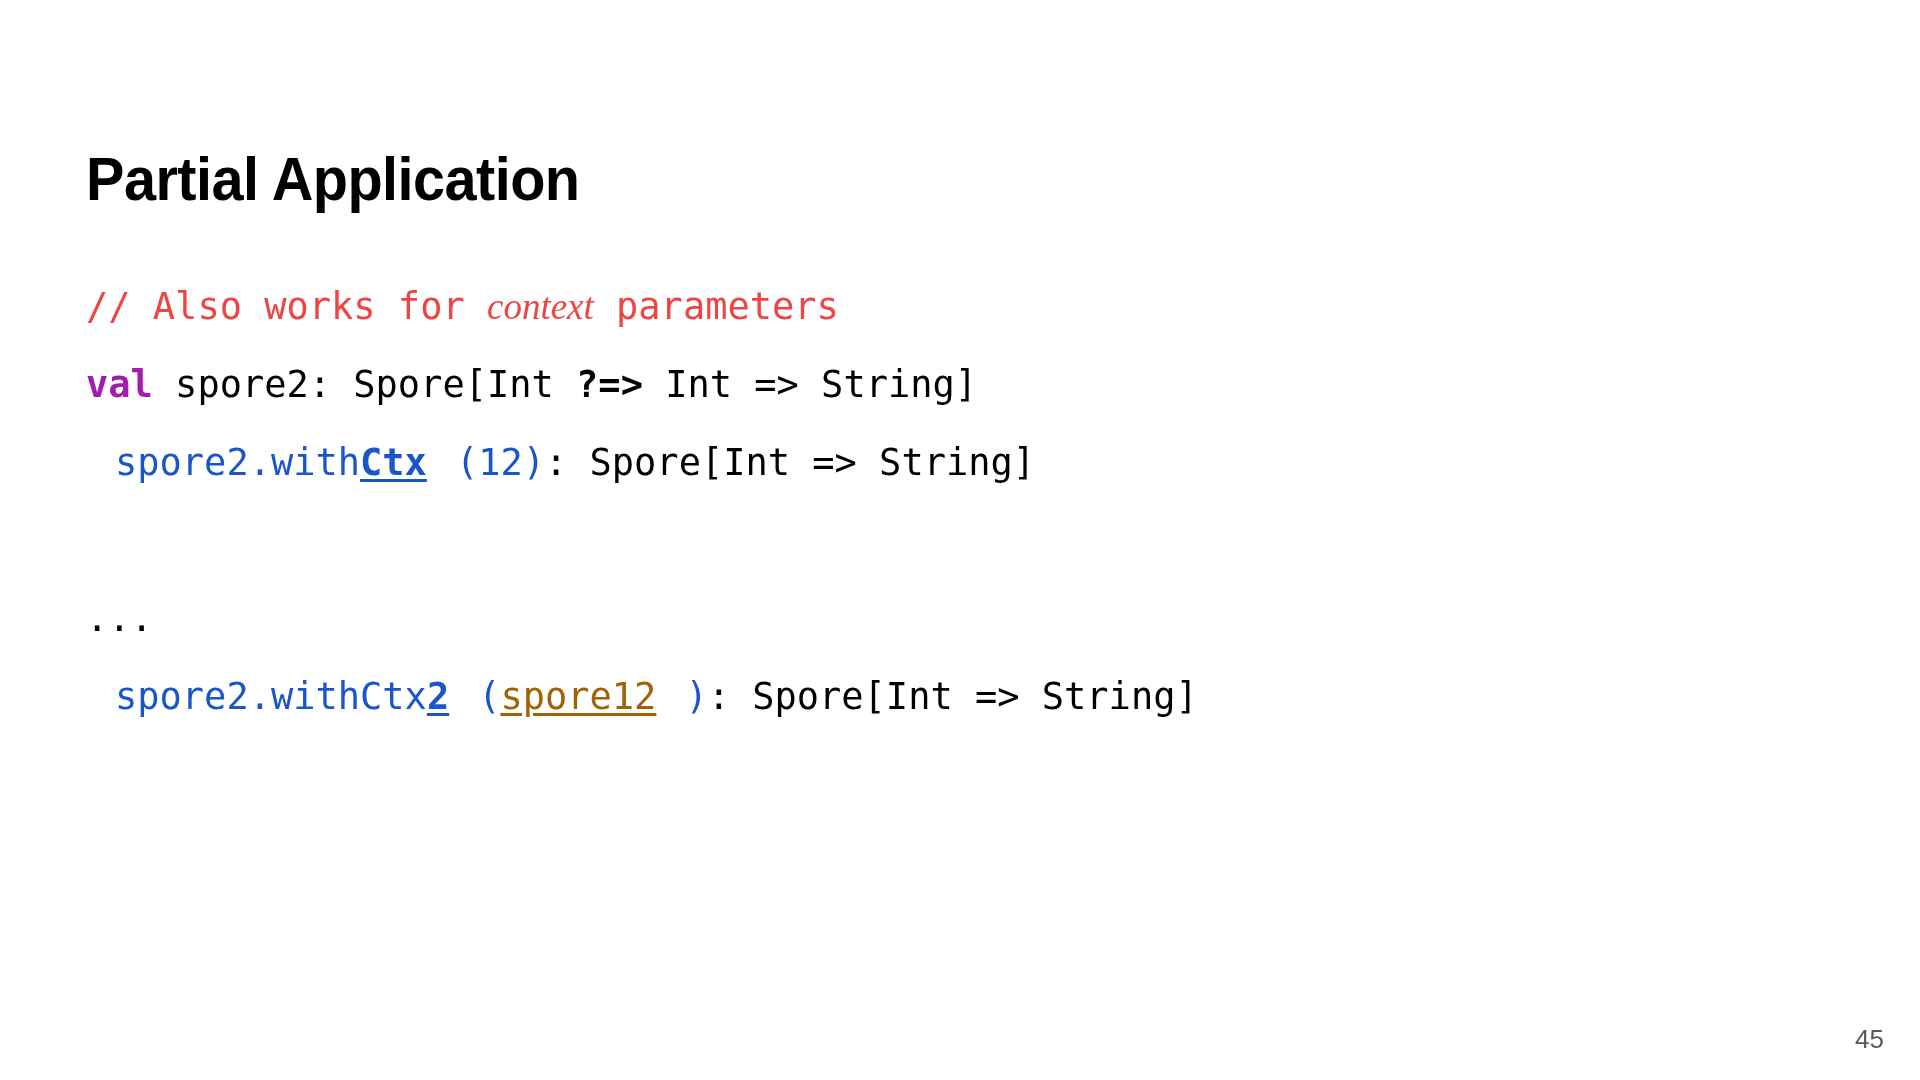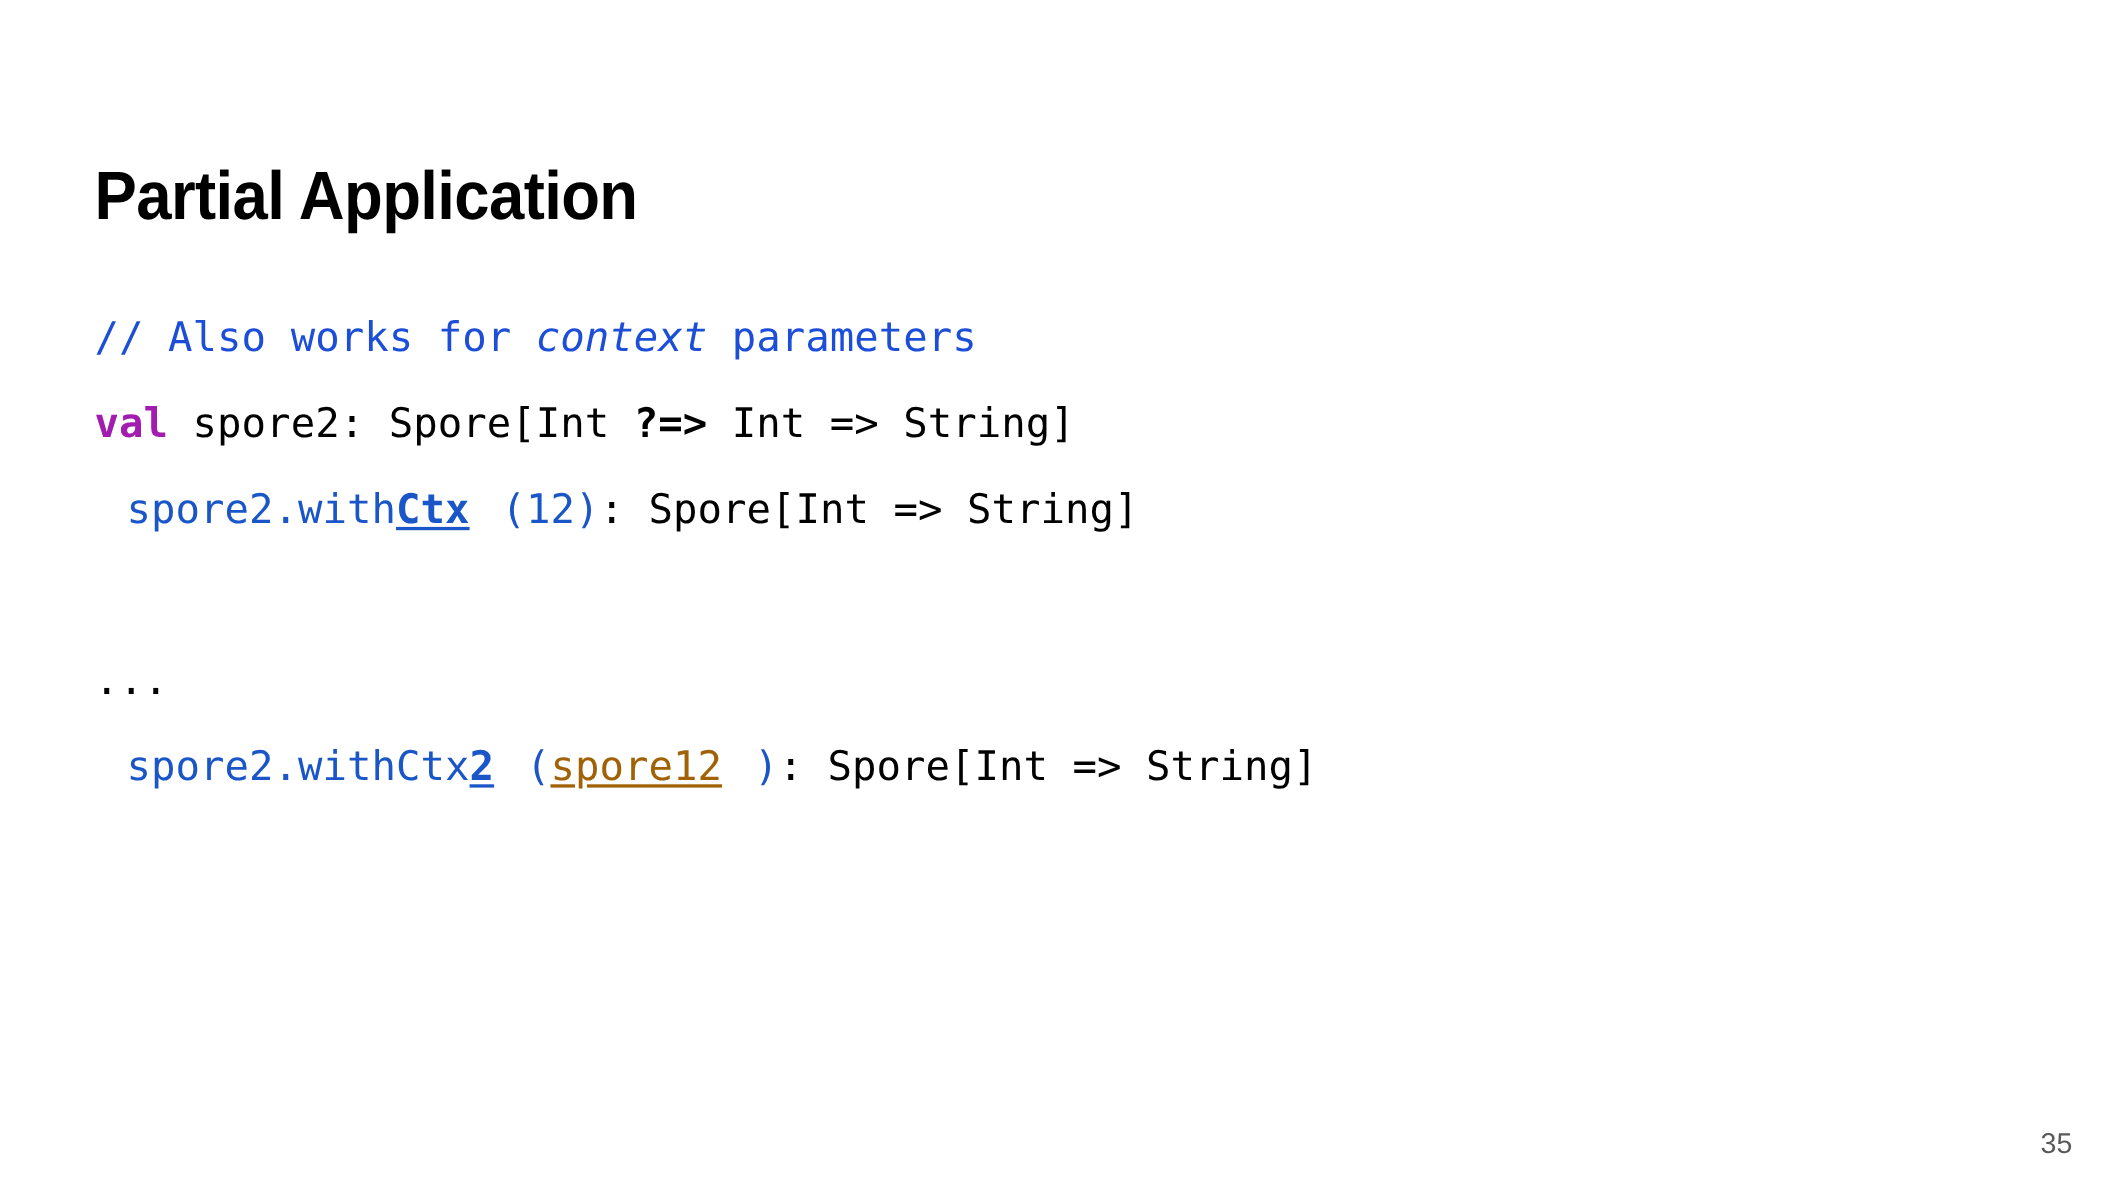--- a/index.html
+++ b/index.html
@@ -50,22 +50,22 @@
   }
   .code-line {
     height: 78px;
     white-space: pre;
   }
   .code-line.blank {
     
   }
 
   .tok { white-space: pre; }
-  .tok-comment  { color: #1d4ed8; }
-  .tok-italic   { font-style: italic; }
+  .tok-comment  { color: #ef4444; }
+  .tok-italic   { font-style: italic; font-family: Liberation Serif, serif; }
   .tok-keyword  { color: #a21caf; font-weight: 700; }
   .tok-bold     { font-weight: 700; }
   .tok-plain    { color: #000000; }
   .tok-link     { color: #1a56c8; margin-left: 29px; }
   .tok-link-strong {
     color: #1a56c8;
     font-weight: 700;
     text-decoration: underline;
     text-underline-offset: 4px;
     text-align: center;
@@ -89,15 +89,15 @@
 </style>
 </head>
 <body>
 
 <div class="slide">
 
   <h1 class="slide-title">Partial Application</h1>
 
   <div class="code-block" id="code-block"><div class="code-line"><span class="tok tok-comment">// Also works for </span><span class="tok tok-comment tok-italic">context</span><span class="tok tok-comment"> parameters</span></div><div class="code-line"><span class="tok tok-keyword">val</span><span class="tok tok-plain"> spore2: Spore[Int </span><span class="tok tok-bold">?=&gt;</span><span class="tok tok-plain"> Int =&gt; String]</span></div><div class="code-line"><span class="tok tok-link">spore2.with</span><span class="tok tok-link-strong">Ctx</span><span class="tok tok-link">(12)</span><span class="tok tok-plain">: Spore[Int =&gt; String]</span></div><div class="code-line blank">&nbsp;</div><div class="code-line"><span class="tok tok-plain">...</span></div><div class="code-line"><span class="tok tok-link">spore2.withCtx</span><span class="tok tok-link-strong">2</span><span class="tok tok-link">(</span><span class="tok tok-link-underline">spore12</span><span class="tok tok-link">)</span><span class="tok tok-plain">: Spore[Int =&gt; String]</span></div></div>
 
-  <div class="page-number">35</div>
+  <div class="page-number">45</div>
 
 </div>
 
 </body></html>

